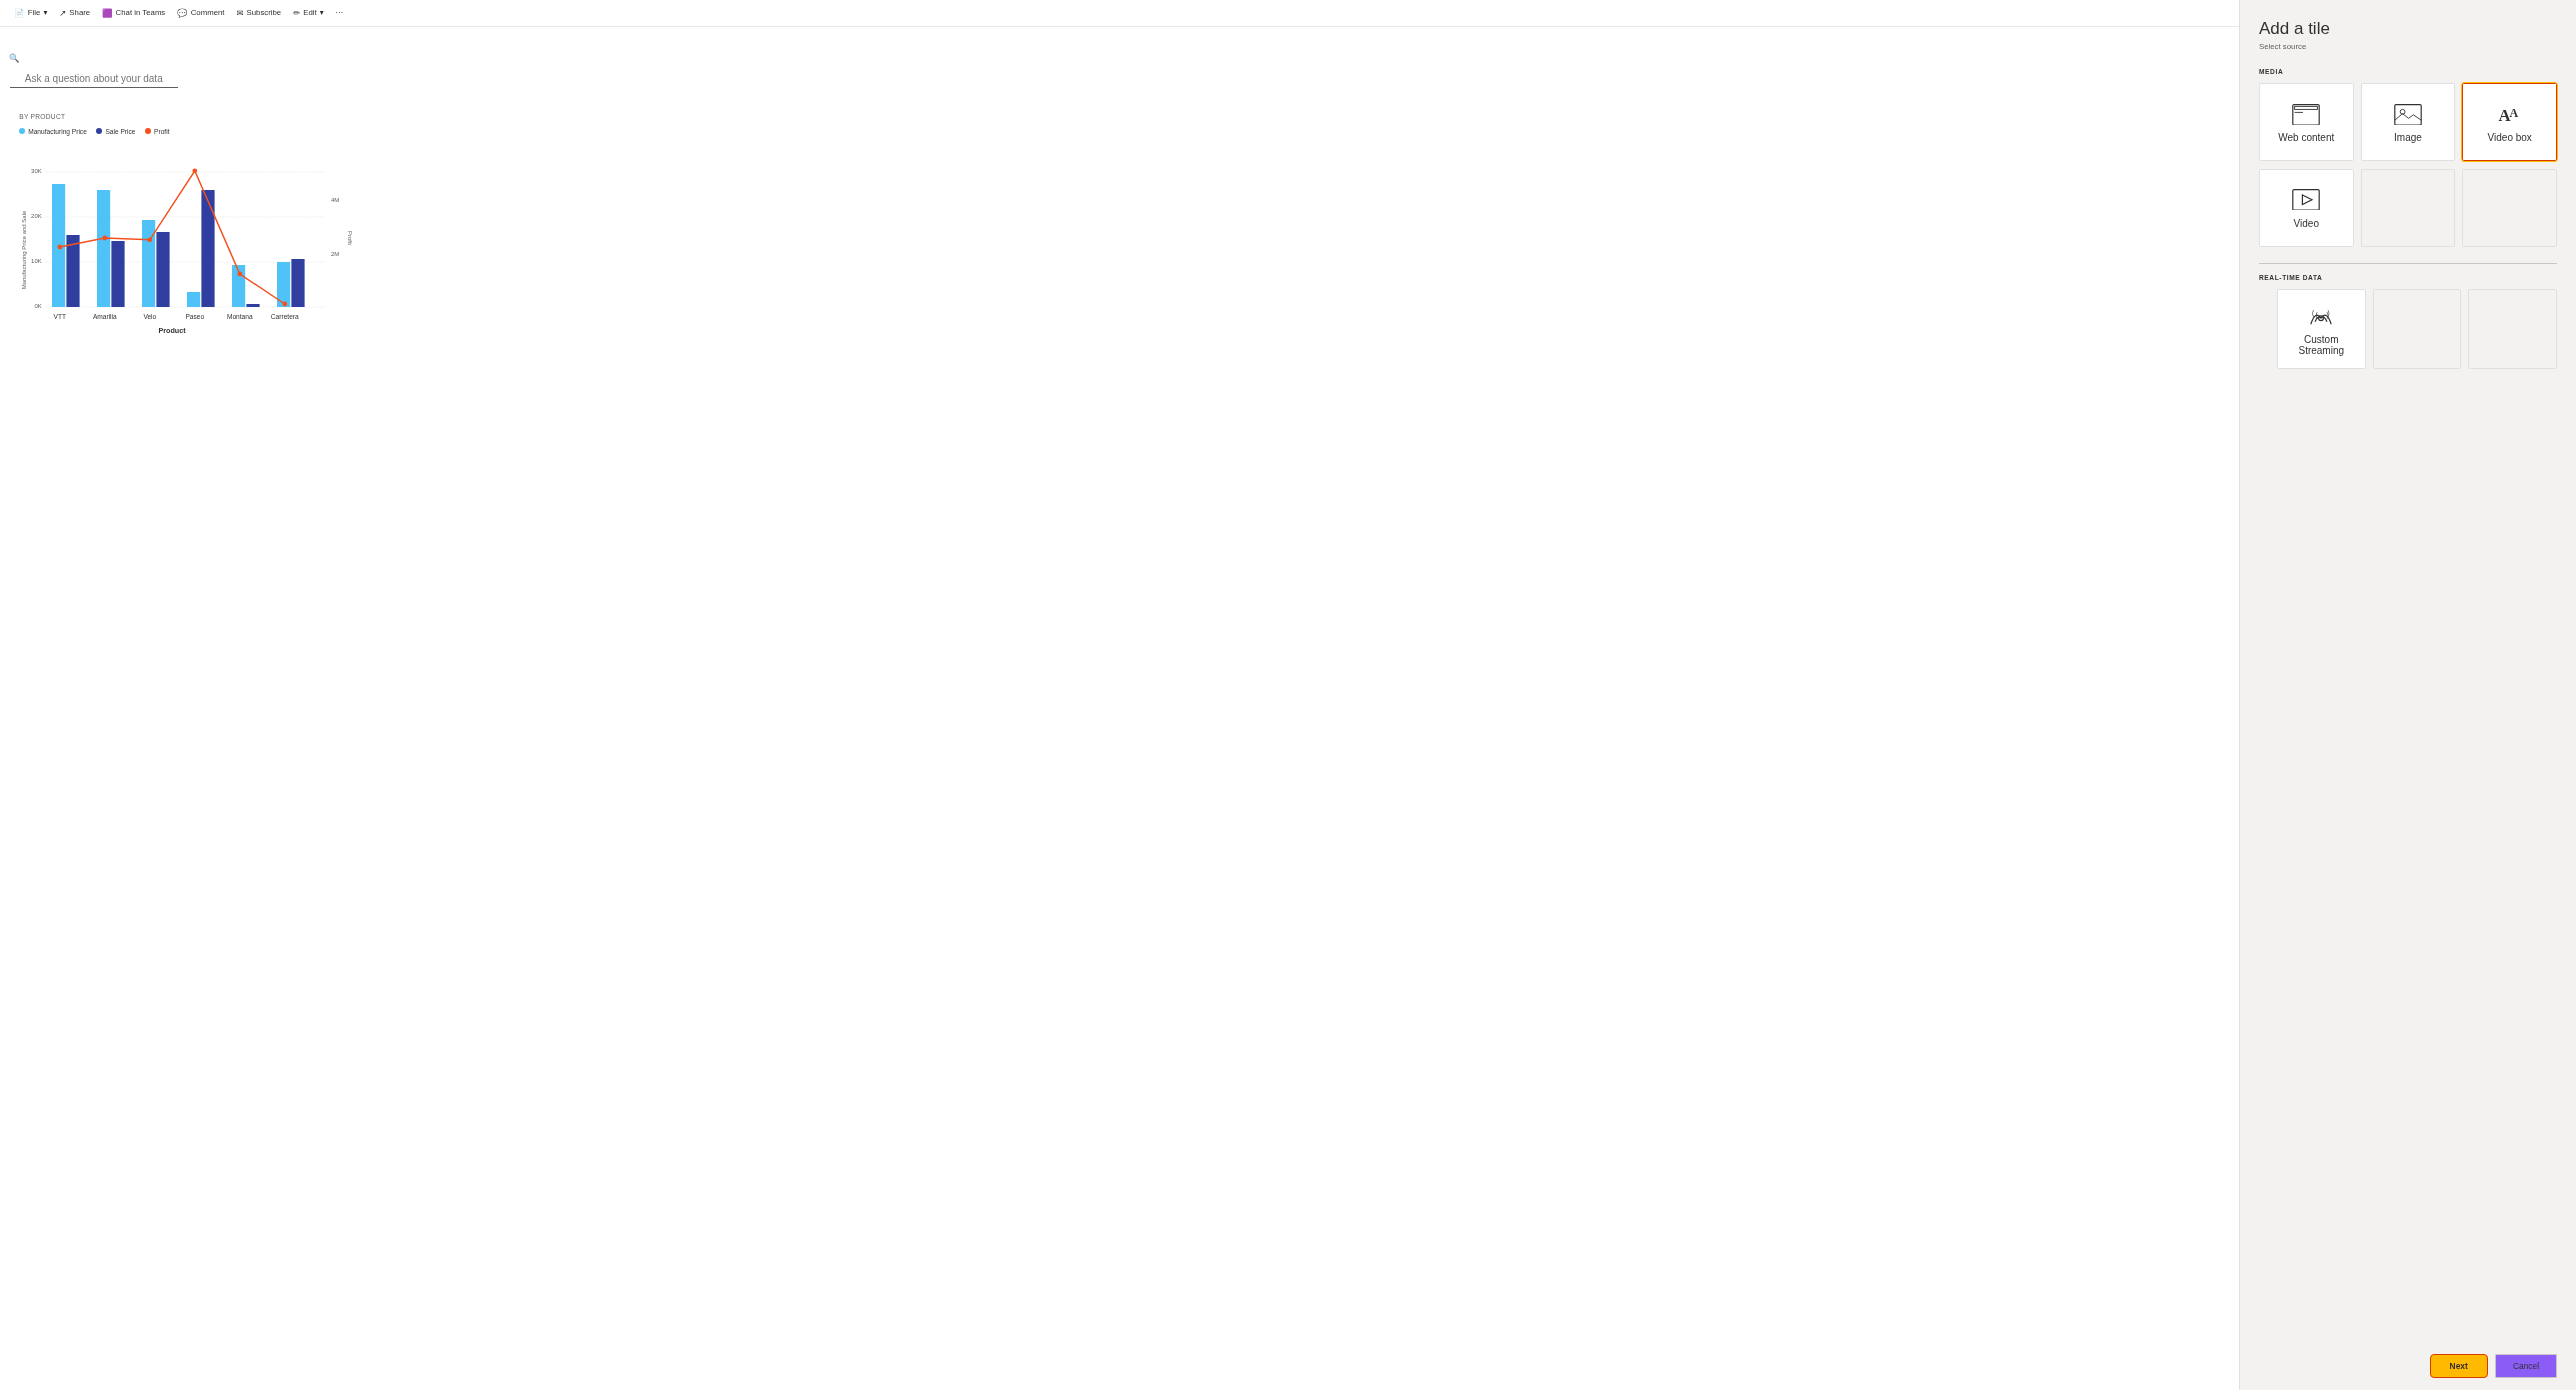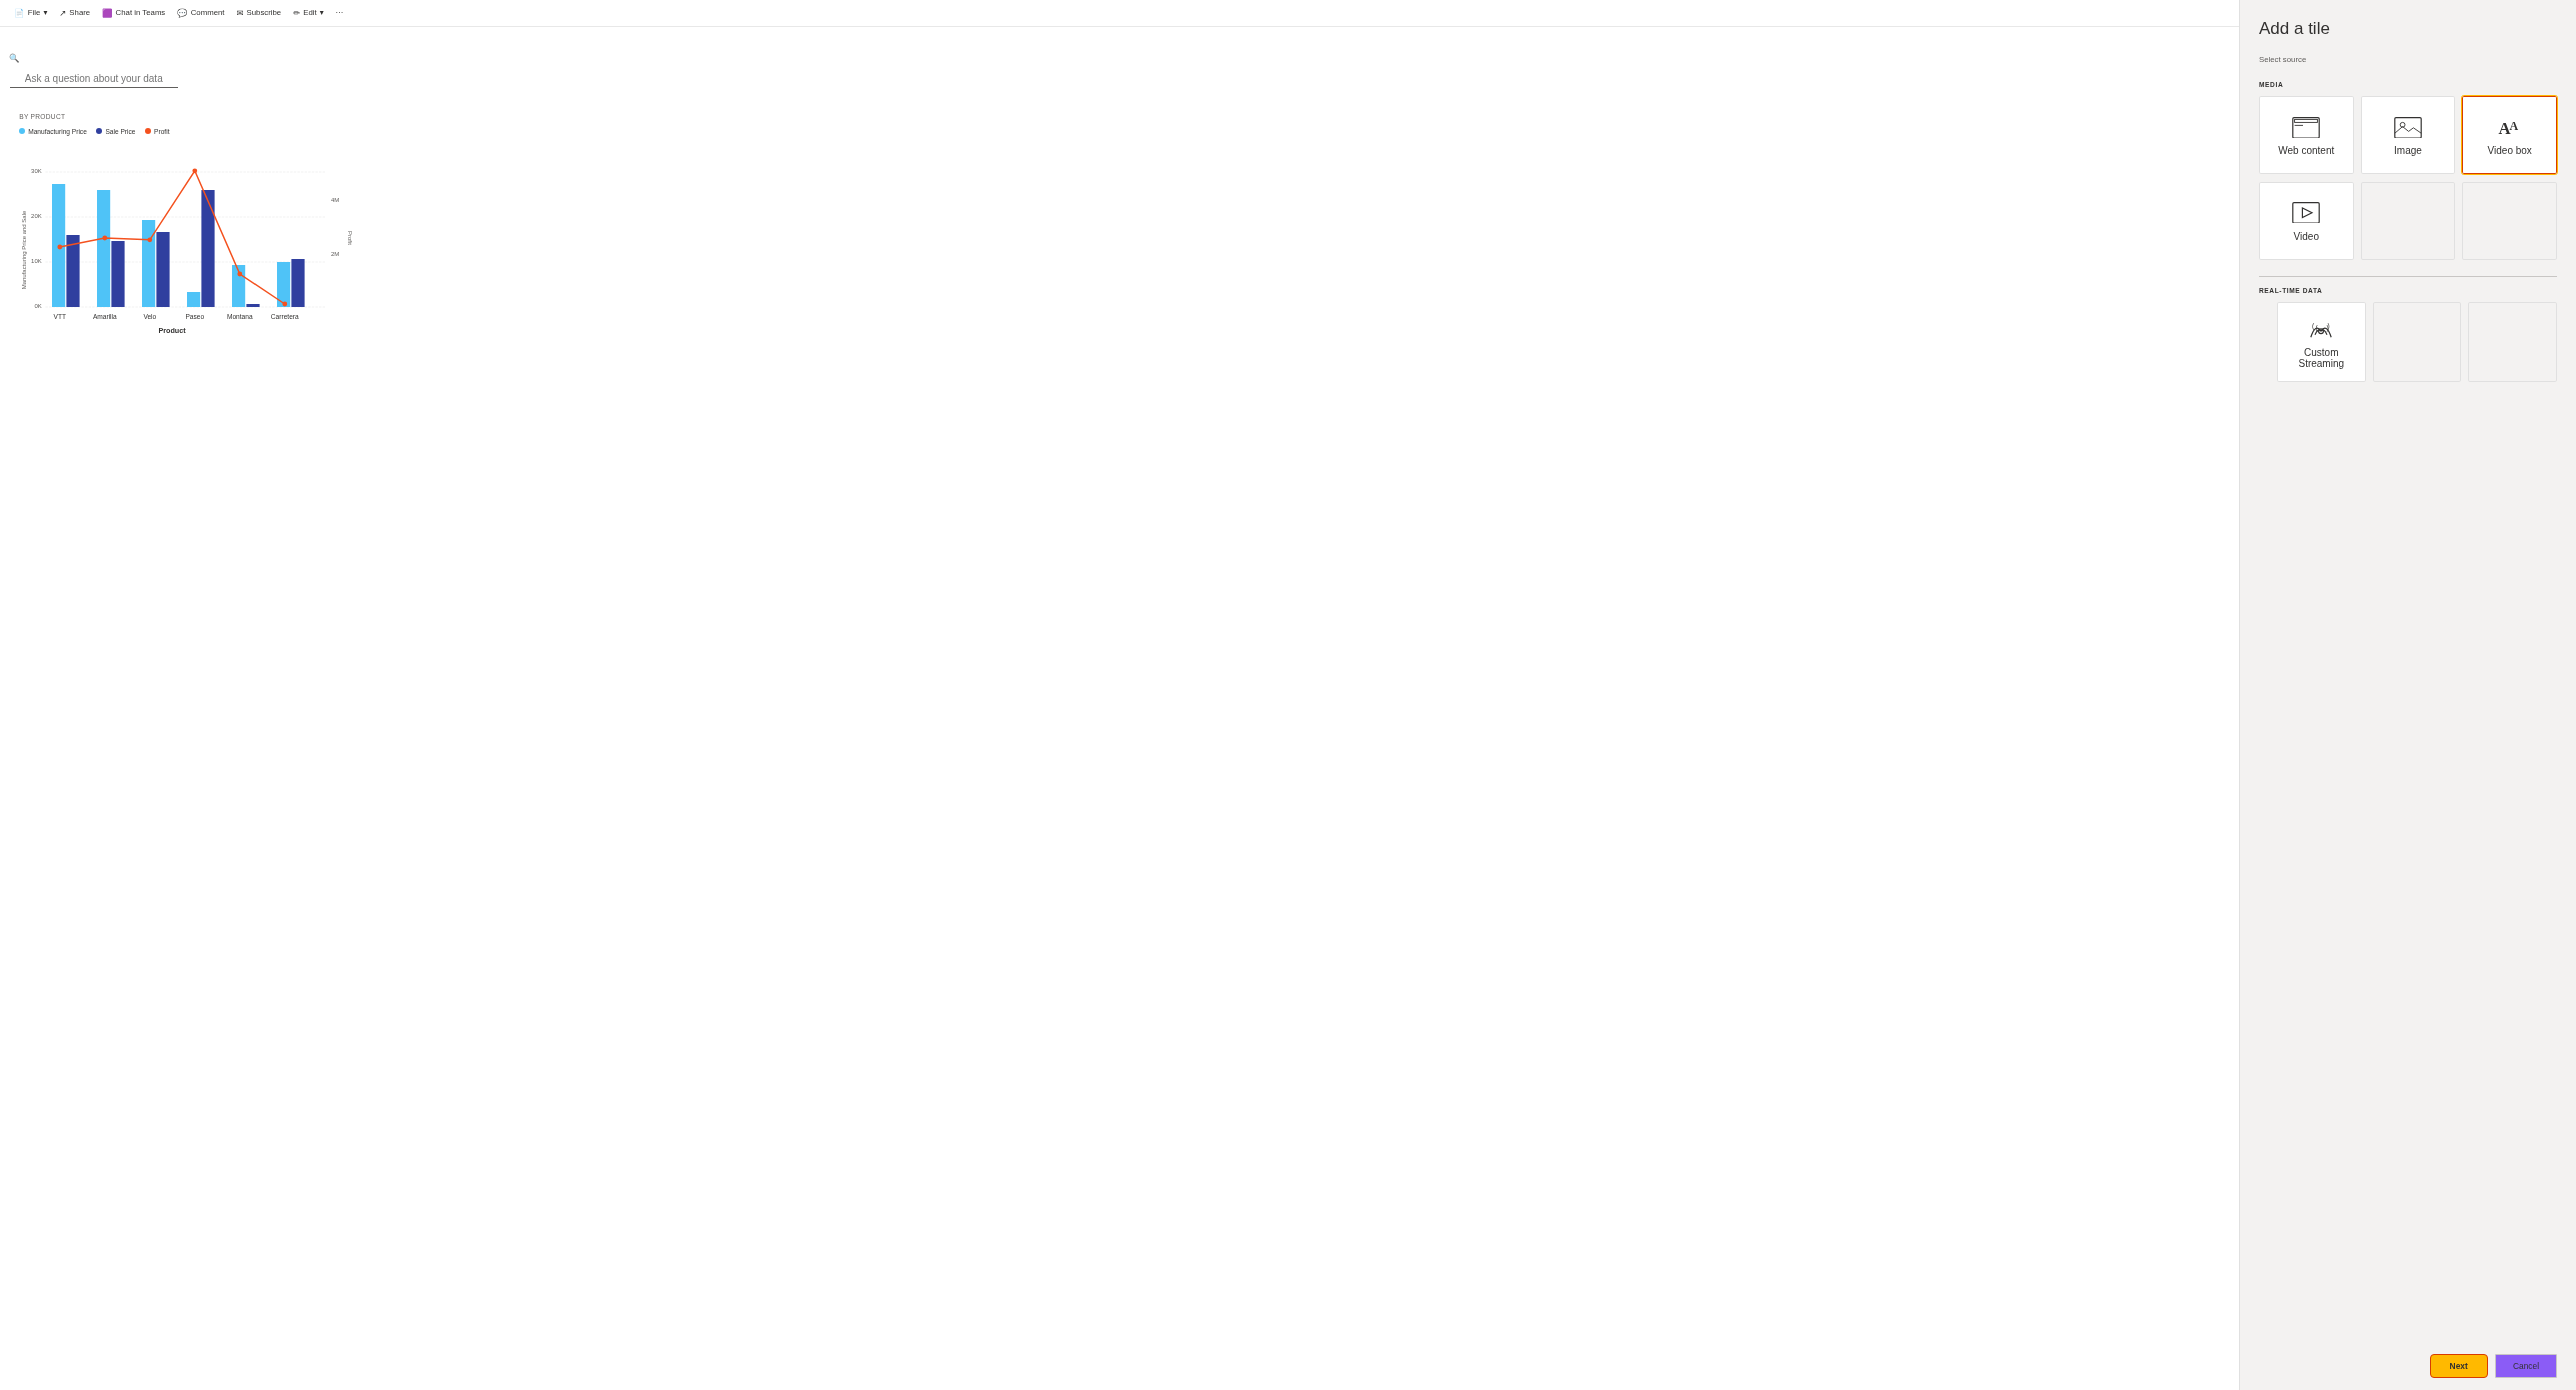--- a/index.html
+++ b/index.html
@@ -109,21 +109,21 @@
       display: flex;
       flex-direction: column;
       padding: 19px 19px 12px 19px;
       overflow-y: auto;
     }
 
     .panel-title {
       font-size: 17px;
       font-weight: 300;
       color: #323130;
-      margin-bottom: 16px;
+      margin-bottom: 3px;
     }
     .panel-subtitle {
       font-size: 7.8px;
       color: #605e5c;
       margin-bottom: 17px;
     }
 
     .section-label {
       font-size: 6.6px;
       font-weight: 700;

